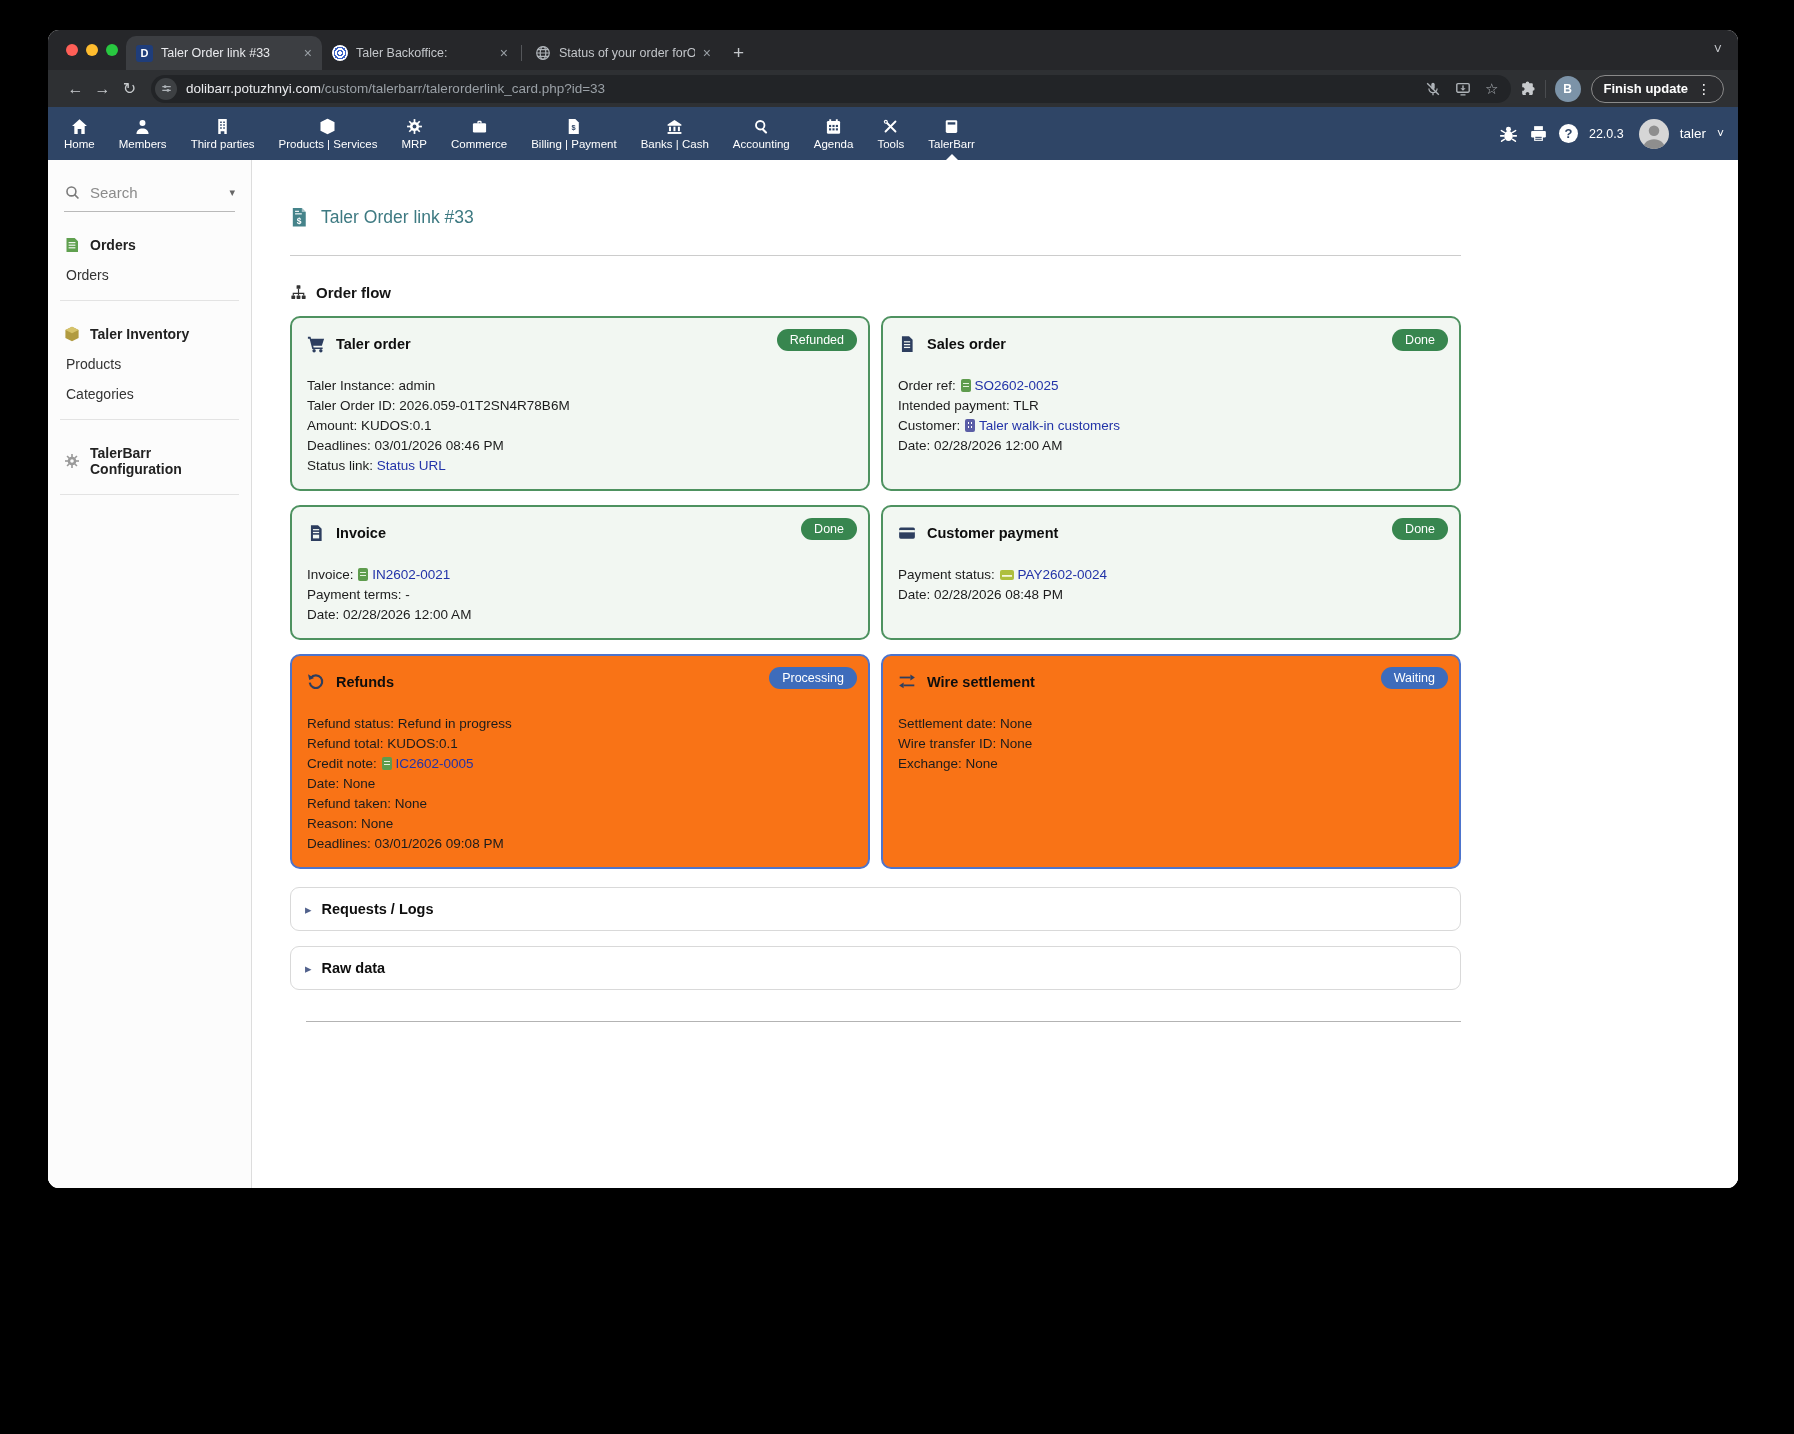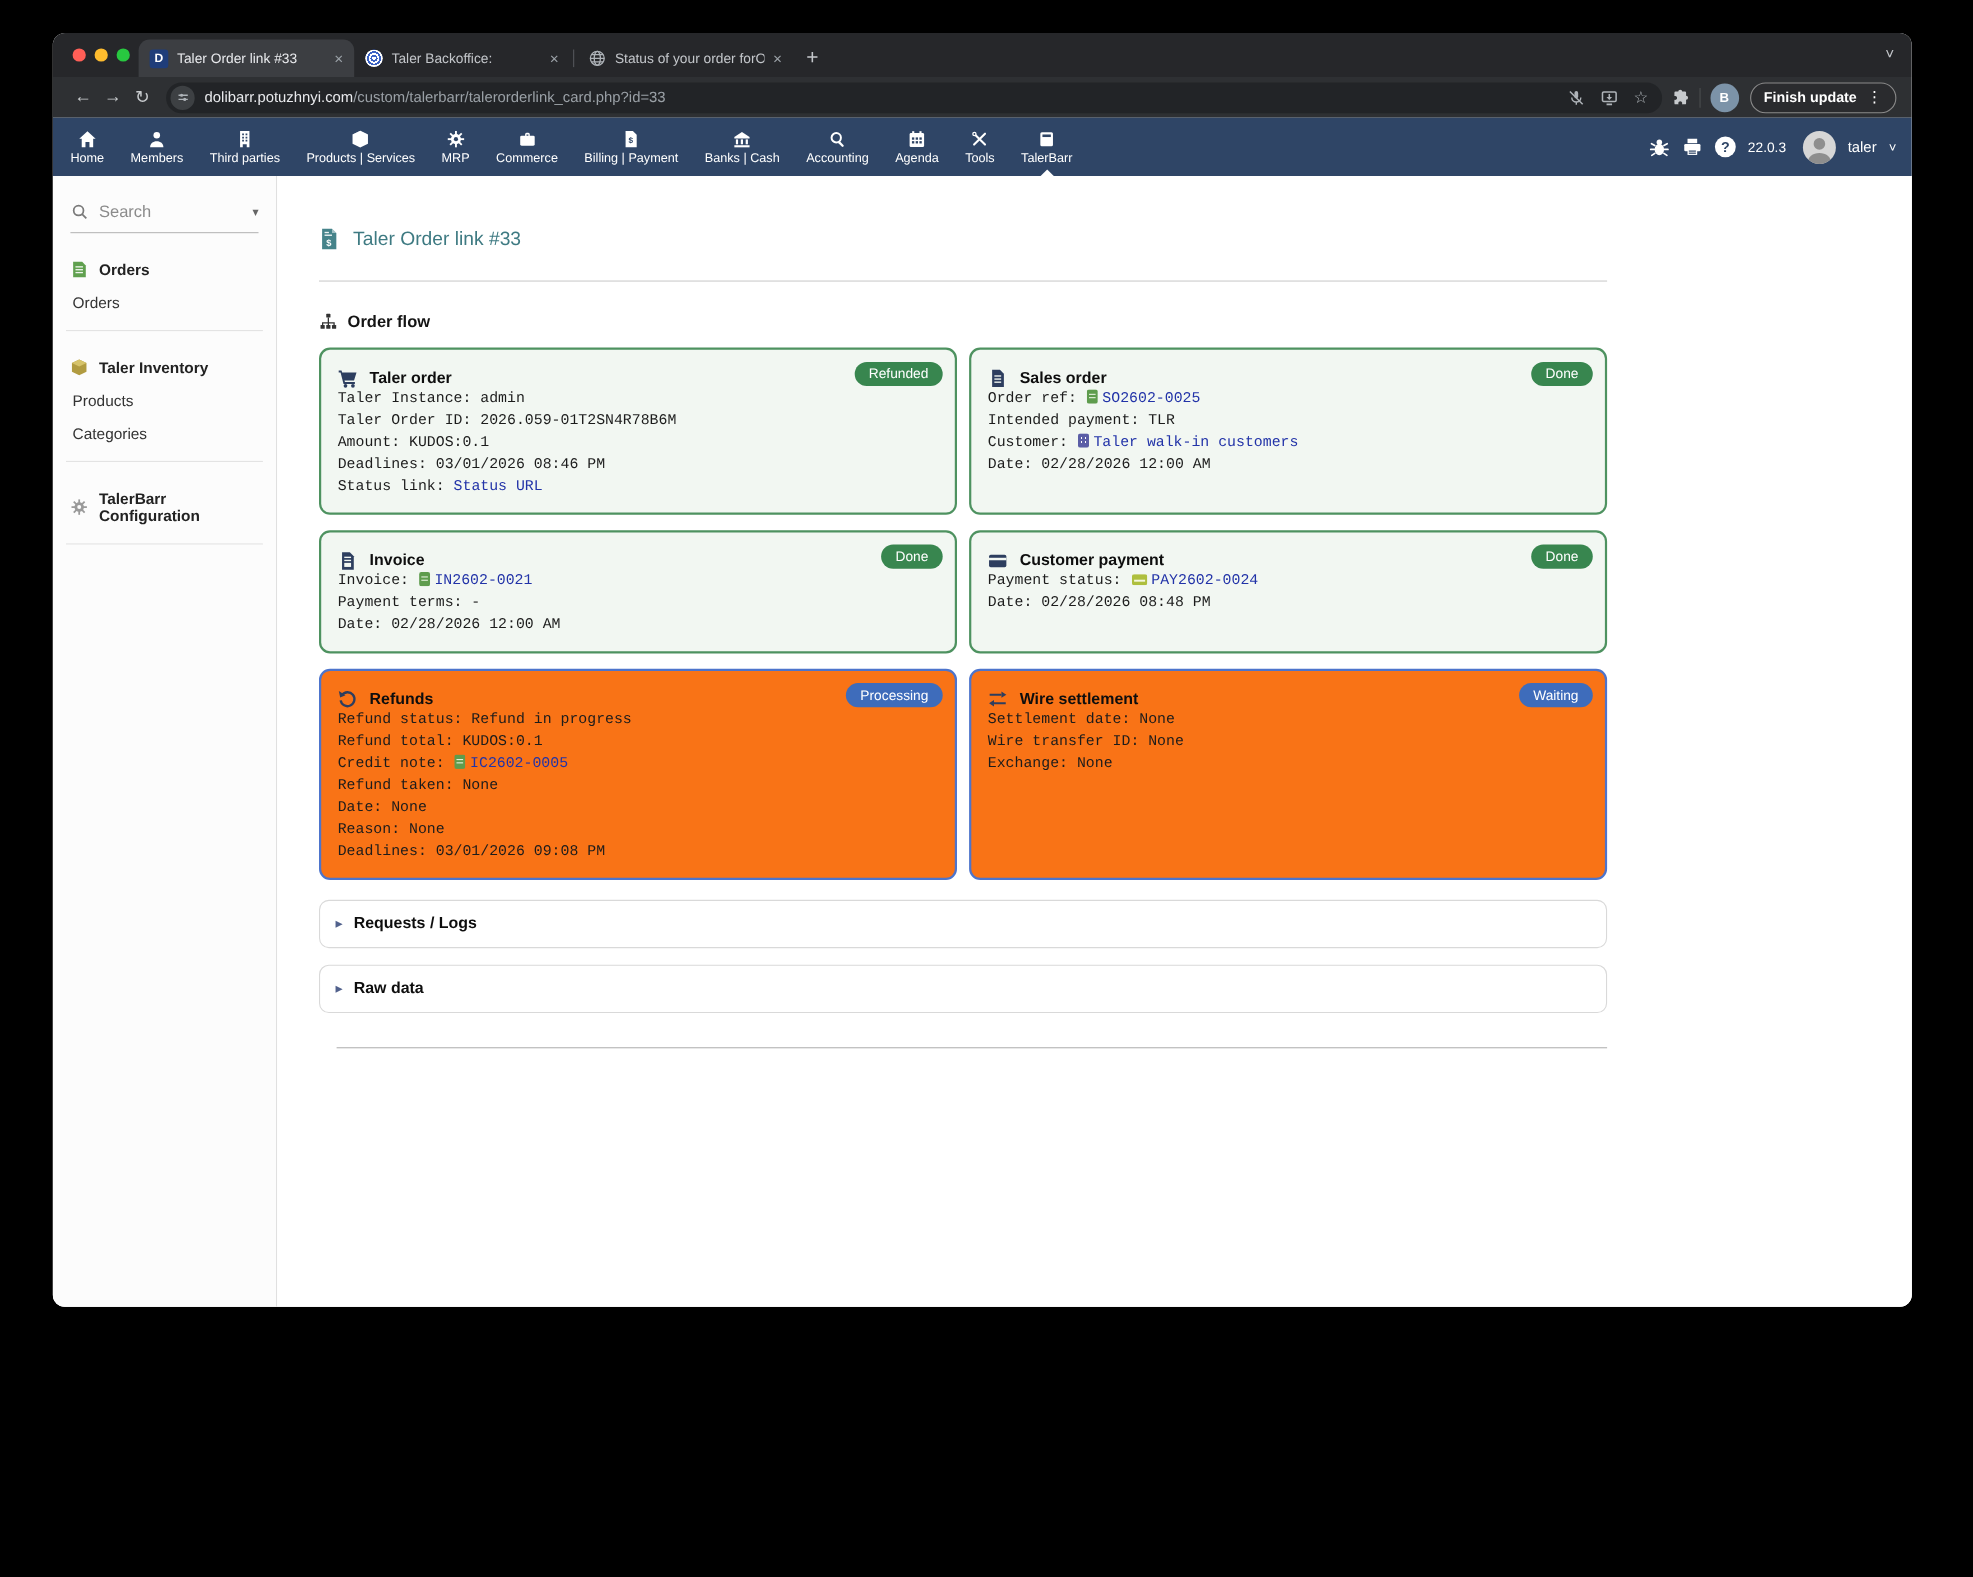--- a/index.html
+++ b/index.html
@@ -67,21 +67,21 @@
   .grid { margin-top:15px; display:grid; grid-template-columns:1fr 1fr; gap:14px 11px; }
   .card { border:2px solid; border-radius:10px; padding:11px 15px 13px; position:relative; }
   .card.green { border-color:#4e9260; background:#f2f7f2; }
   .card.blue  { border-color:#4d74cc; background:#f97316; }
   .card-head { display:flex; align-items:center; gap:11px; margin-top:6px; }
   .card-icon { color:#2d3e5f; display:flex; }
   .card-title { font-size:14.5px; font-weight:bold; color:#0e0e0e; }
   .badge { position:absolute; right:11px; top:11px; color:#fff; font-size:12.5px; padding:4px 13px; border-radius:13px; }
   .badge.green { background:#38864f; }
   .badge.blue  { background:#3e6cbb; }
-  .card-lines { margin-top:0; font-size:13.5px; color:#1c1c1c;font-family:Liberation Mono, monospace; }
+  .card-lines { margin-top:23px; font-size:13.5px; color:#1c1c1c; }
   .line { line-height:20px; }
   a.ref-link { color:#2233a8; text-decoration:none; }
   .mi { display:inline-block; vertical-align:-2px; margin:0 4px 0 1px; border-radius:2px; }
   .mi.doc-green { width:10px; height:13px; background-color:#5e9c4d; background-image:linear-gradient(#e4f1dc,#e4f1dc),linear-gradient(#e4f1dc,#e4f1dc); background-size:6px 1.3px; background-position:2px 4px,2px 7px; background-repeat:no-repeat; }
   .mi.building { width:10px; height:13px; background-color:#5b5ea6; background-image:radial-gradient(circle 1.1px at 3.2px 4px,#fff 60%,transparent 65%),radial-gradient(circle 1.1px at 6.8px 4px,#fff 60%,transparent 65%),radial-gradient(circle 1.1px at 3.2px 8px,#fff 60%,transparent 65%),radial-gradient(circle 1.1px at 6.8px 8px,#fff 60%,transparent 65%); }
   .mi.card-yellow { width:14px; height:10px; vertical-align:-1px; background-color:#aebf3e; background-image:linear-gradient(#f4f7dd,#f4f7dd); background-size:10px 1.8px; background-position:2px 4.5px; background-repeat:no-repeat; }
   .collapsible { margin-top:18px; height:44px; border:1px solid #d9d9d9; border-radius:9px; display:flex; align-items:center; gap:10px; padding:0 14px; font-weight:bold; font-size:14.5px; color:#0e0e0e; cursor:pointer; }
   .collapsible + .collapsible { margin-top:15px; }
   .collapsible .caret { color:#51618c; font-size:13px; font-weight:normal; }
   .bottom-divider { border:none; border-top:1px solid #b3b3b3; margin:31px 0 0 16px; }
@@ -517,22 +517,22 @@
                     <path d="M.9 1.1 2 6.3l4.3-1.9z"></path>
                   </svg>
                 </span>
                 <span class="card-title">Refunds</span>
               </div>
               <span class="badge blue">Processing</span>
               <div class="card-lines">
                 <div class="line"><span>Refund status: Refund in progress</span></div>
                 <div class="line"><span>Refund total: KUDOS:0.1</span></div>
                 <div class="line"><span>Credit note: </span><span class="mi doc-green"></span><a class="ref-link" href="#">IC2602-0005</a></div>
+                <div class="line"><span>Date: None</span></div>
                 <div class="line"><span>Refund taken: None</span></div>
-                <div class="line"><span>Date: None</span></div>
                 <div class="line"><span>Reason: None</span></div>
                 <div class="line"><span>Deadlines: 03/01/2026 09:08 PM</span></div>
               </div>
             </article>
             <article class="card blue">
               <div class="card-head">
                 <span class="card-icon">
                   <svg width="18" height="18" viewBox="0 0 16 16" fill="currentColor">
                     <path d="M1.5 3.2h9.5v1.6H1.5z"></path>
                     <path d="M11 1.4 15 4 11 6.6z"></path>

